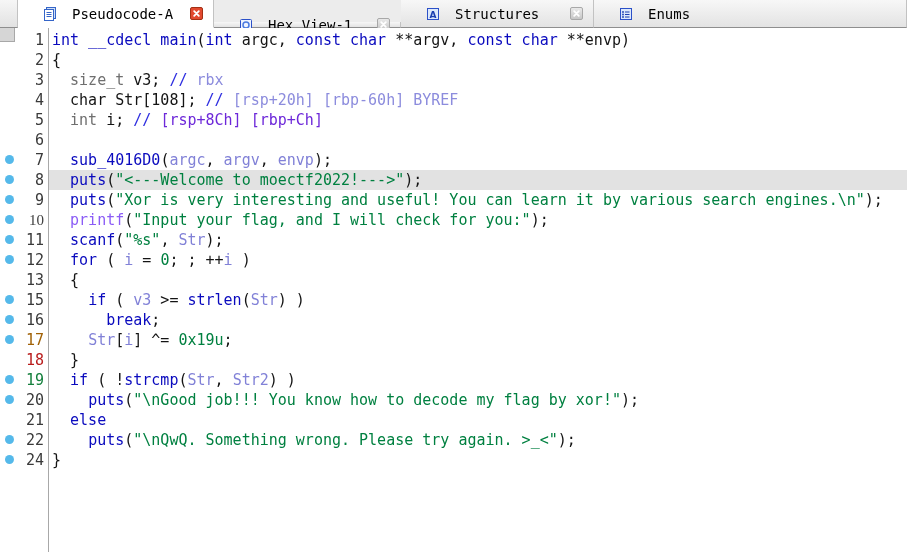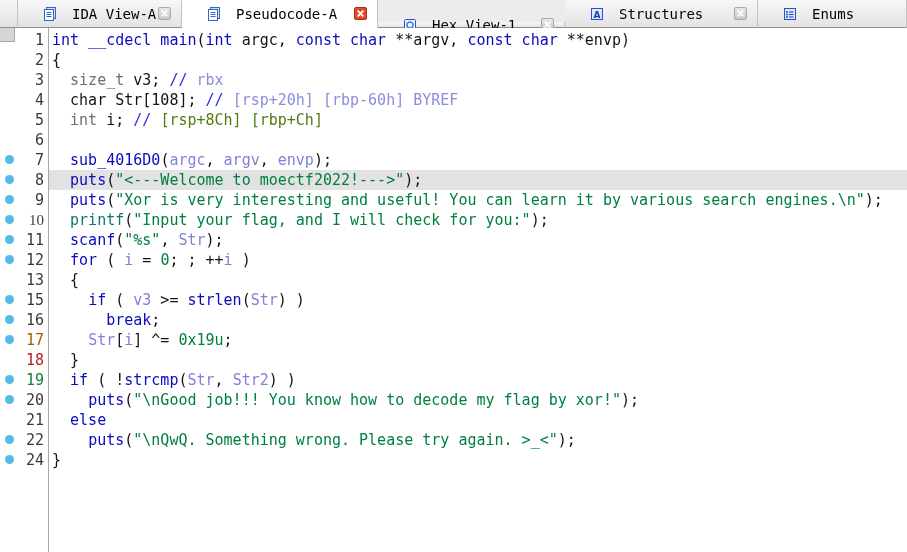--- a/index.html
+++ b/index.html
@@ -26,35 +26,20 @@
   .dot{position:absolute;left:5px;top:5px;width:9px;height:9px;border-radius:50%;}
   .codetext{flex:1;white-space:pre;padding-left:4px;}
   .codetext.current{background:#e2e2e2;}
 </style>
 </head>
 <body>
 
 <div class="tab-bar">
   <div class="tab-lead"></div>
 
-<div class="tab" style="width: 164px;">
-      <span class="tab-icon">
-        <svg width="16" height="16" viewBox="0 0 16 16">
-          <rect x="4.5" y="1.5" width="9" height="11" fill="#cfe0f7" stroke="#3565c8"></rect>
-          <rect x="2.5" y="3.5" width="9" height="11" fill="#ffffff" stroke="#3565c8"></rect>
-          <path d="M4.5 6.5h5M4.5 8.5h5M4.5 10.5h5" stroke="#3565c8" fill="none"></path>
-        </svg>
-      </span>
-      <span class="tab-label">IDA View-A</span>
-      <span class="tab-close close-gray">
-        <svg width="7" height="7" viewBox="0 0 7 7">
-          <path d="M1.2 1.2 L5.8 5.8 M5.8 1.2 L1.2 5.8" stroke="#ffffff" stroke-width="1.8" stroke-linecap="round"></path>
-        </svg>
-      </span>
-    </div>
     <div class="tab active" style="width: 196px;">
       <span class="tab-icon">
         <svg width="16" height="16" viewBox="0 0 16 16">
           <rect x="4.5" y="1.5" width="9" height="11" fill="#cfe0f7" stroke="#3565c8"></rect>
           <rect x="2.5" y="3.5" width="9" height="11" fill="#ffffff" stroke="#3565c8"></rect>
           <path d="M4.5 6.5h5M4.5 8.5h5M4.5 10.5h5" stroke="#3565c8" fill="none"></path>
         </svg>
       </span>
       <span class="tab-label">Pseudocode-A</span>
       <span class="tab-close close-red">
@@ -122,41 +107,41 @@
       <div class="row">
         <div class="gutter"><span style="color: rgb(58, 58, 58);">3</span></div>
         <div class="codetext"><span style="color: rgb(20, 20, 20);">  </span><span style="color: rgb(111, 111, 111);">size_t</span><span style="color: rgb(20, 20, 20);"> v3; </span><span style="color: rgb(45, 45, 224);">// </span><span style="color: rgb(140, 140, 221);">rbx</span></div>
       </div>
       <div class="row">
         <div class="gutter"><span style="color: rgb(58, 58, 58);">4</span></div>
         <div class="codetext"><span style="color: rgb(20, 20, 20);">  char Str[108]; </span><span style="color: rgb(45, 45, 224);">// </span><span style="color: rgb(140, 140, 221);">[rsp+20h] [rbp-60h] BYREF</span></div>
       </div>
       <div class="row">
         <div class="gutter"><span style="color: rgb(58, 58, 58);">5</span></div>
-        <div class="codetext"><span style="color: rgb(20, 20, 20);">  </span><span style="color: rgb(111, 111, 111);">int</span><span style="color: rgb(20, 20, 20);"> i; </span><span style="color: rgb(45, 45, 224);">// </span><span style="color: #4d7c0f;">[rsp+8Ch] [rbp+Ch]</span></div>
+        <div class="codetext"><span style="color: rgb(20, 20, 20);">  </span><span style="color: rgb(111, 111, 111);">int</span><span style="color: rgb(20, 20, 20);"> i; </span><span style="color: rgb(45, 45, 224);">// </span><span style="color: #6d28d9;">[rsp+8Ch] [rbp+Ch]</span></div>
       </div>
       <div class="row">
         <div class="gutter"><span style="color: rgb(58, 58, 58);">6</span></div>
         <div class="codetext"></div>
       </div>
       <div class="row">
         <div class="gutter"><span class="dot" style="background: rgb(85, 185, 234);"></span><span style="color: rgb(58, 58, 58);">7</span></div>
         <div class="codetext"><span style="color: rgb(20, 20, 20);">  </span><span style="color: rgb(10, 10, 190);">sub_4016D0</span><span style="color: rgb(20, 20, 20);">(</span><span style="color: rgb(129, 129, 215);">argc</span><span style="color: rgb(20, 20, 20);">, </span><span style="color: rgb(129, 129, 215);">argv</span><span style="color: rgb(20, 20, 20);">, </span><span style="color: rgb(129, 129, 215);">envp</span><span style="color: rgb(20, 20, 20);">);</span></div>
       </div>
       <div class="row">
         <div class="gutter"><span class="dot" style="background: rgb(85, 185, 234);"></span><span style="color: rgb(58, 58, 58);">8</span></div>
         <div class="codetext current"><span style="color: rgb(20, 20, 20);">  </span><span style="color: rgb(10, 10, 190);">puts</span><span style="color: rgb(20, 20, 20);">(</span><span style="color: rgb(0, 128, 64);">"&lt;---Welcome to moectf2022!---&gt;"</span><span style="color: rgb(20, 20, 20);">);</span></div>
       </div>
       <div class="row">
         <div class="gutter"><span class="dot" style="background: rgb(85, 185, 234);"></span><span style="color: rgb(58, 58, 58);">9</span></div>
         <div class="codetext"><span style="color: rgb(20, 20, 20);">  </span><span style="color: rgb(10, 10, 190);">puts</span><span style="color: rgb(20, 20, 20);">(</span><span style="color: rgb(0, 128, 64);">"Xor is very interesting and useful! You can learn it by various search engines.\n"</span><span style="color: rgb(20, 20, 20);">);</span></div>
       </div>
       <div class="row">
         <div class="gutter"><span class="dot" style="background: rgb(85, 185, 234);"></span><span style="color: #404040; font-family: Liberation Serif, serif;">10</span></div>
-        <div class="codetext"><span style="color: rgb(20, 20, 20);">  </span><span style="color: #0f766e;">printf</span><span style="color: rgb(20, 20, 20);">(</span><span style="color: rgb(0, 128, 64);">"Input your flag, and I will check for you:"</span><span style="color: rgb(20, 20, 20);">);</span></div>
+        <div class="codetext"><span style="color: rgb(20, 20, 20);">  </span><span style="color: #8b5cf6;">printf</span><span style="color: rgb(20, 20, 20);">(</span><span style="color: rgb(0, 128, 64);">"Input your flag, and I will check for you:"</span><span style="color: rgb(20, 20, 20);">);</span></div>
       </div>
       <div class="row">
         <div class="gutter"><span class="dot" style="background: rgb(85, 185, 234);"></span><span style="color: rgb(58, 58, 58);">11</span></div>
         <div class="codetext"><span style="color: rgb(20, 20, 20);">  </span><span style="color: rgb(10, 10, 190);">scanf</span><span style="color: rgb(20, 20, 20);">(</span><span style="color: rgb(0, 128, 64);">"%s"</span><span style="color: rgb(20, 20, 20);">, </span><span style="color: rgb(129, 129, 215);">Str</span><span style="color: rgb(20, 20, 20);">);</span></div>
       </div>
       <div class="row">
         <div class="gutter"><span class="dot" style="background: rgb(85, 185, 234);"></span><span style="color: rgb(58, 58, 58);">12</span></div>
         <div class="codetext"><span style="color: rgb(20, 20, 20);">  </span><span style="color: rgb(10, 10, 190);">for</span><span style="color: rgb(20, 20, 20);"> ( </span><span style="color: rgb(129, 129, 215);">i</span><span style="color: rgb(20, 20, 20);"> = </span><span style="color: rgb(0, 128, 64);">0</span><span style="color: rgb(20, 20, 20);">; ; ++</span><span style="color: rgb(129, 129, 215);">i</span><span style="color: rgb(20, 20, 20);"> )</span></div>
       </div>
       <div class="row">

